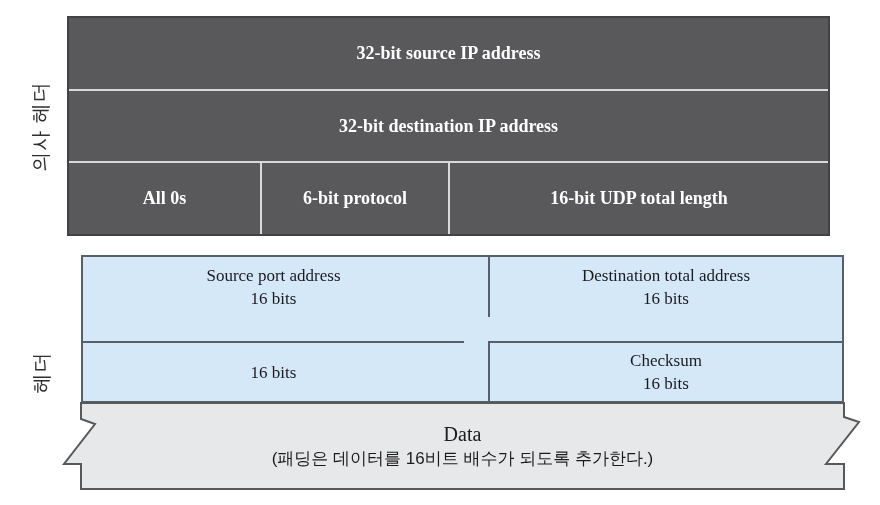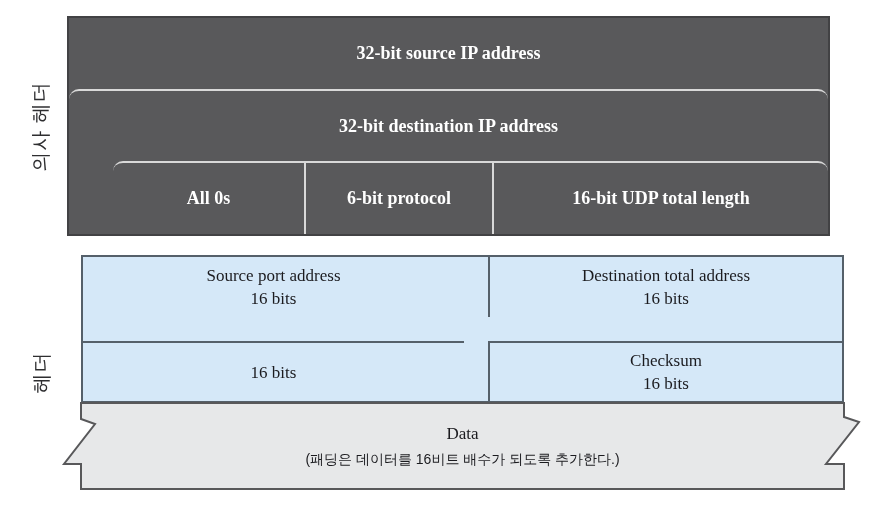--- a/index.html
+++ b/index.html
@@ -58,22 +58,22 @@
     color:#ffffff;
     font-weight:bold;
     font-size:18px;
   }
   .ph-row{
     flex:1;
     display:flex;
     align-items:center;
     justify-content:center;
   }
-  .ph-row + .ph-row{border-top:2px solid var(--dark-divider);border-radius:10px;}
-  .ph-row.cells{padding:0;margin-left:44px;}
+  .ph-row + .ph-row{border-top:2px solid var(--dark-divider);}
+  .ph-row.cells{padding:0;}
   .ph-cell{
     height:100%;
     display:flex;
     align-items:center;
     justify-content:center;
   }
   .ph-cell + .ph-cell{border-left:2px solid var(--dark-divider);}
   .ph-cell.c1{width:191px;}
   .ph-cell.c2{width:188px;}
   .ph-cell.c3{flex:1;}
@@ -118,26 +118,26 @@
     top:405px;
     width:763px;
     height:84px;
     display:flex;
     flex-direction:column;
     align-items:center;
     justify-content:center;
     color:var(--ink);
   }
   .data-title{
-    font-size:17px;
+    font-size:20px;
     line-height:24px;
   }
   .data-note{
     font-family:"Liberation Sans","DejaVu Sans",sans-serif;
-    font-size:14px;
+    font-size:17px;
     line-height:26px;
   }
 </style>
 </head>
 <body>
 
 <div class="canvas">
 
   <div class="side-gutter pseudo">
     <span class="side-label">의사 헤더</span>

